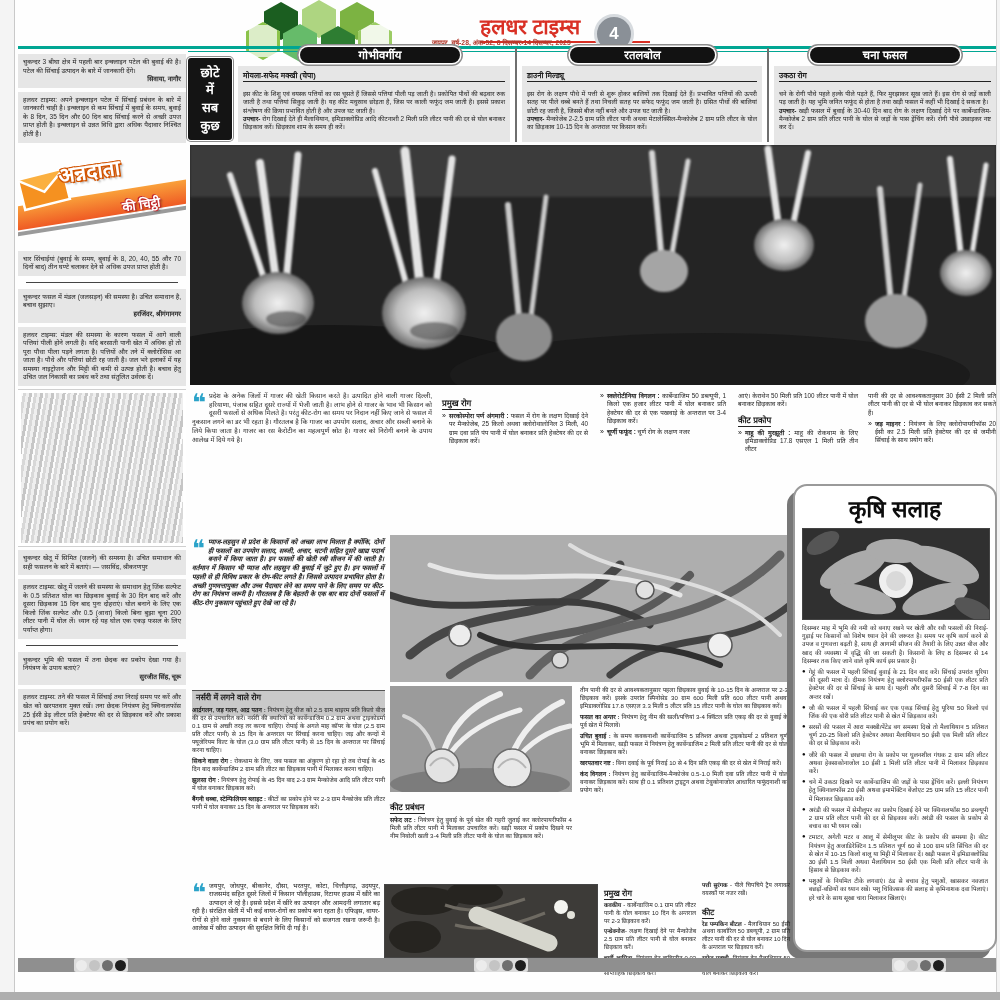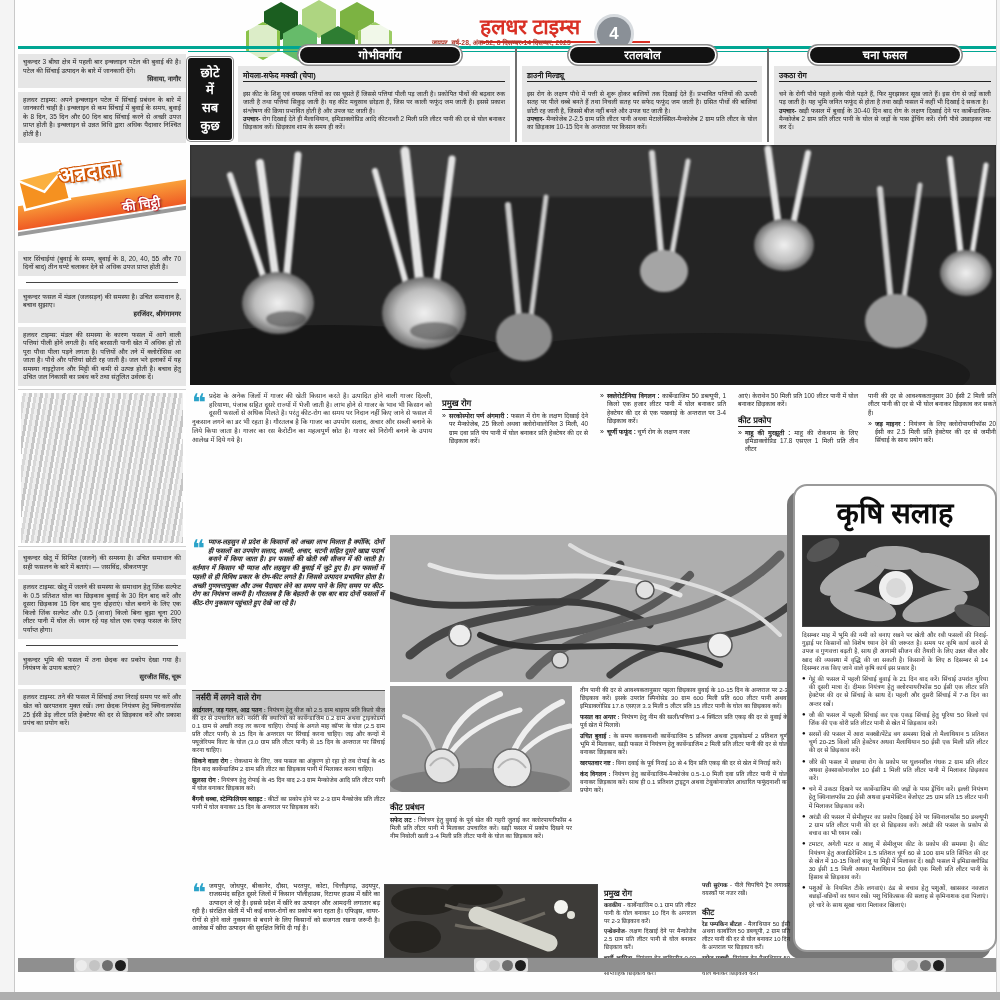--- a/index.html
+++ b/index.html
@@ -57,21 +57,21 @@
   .badge .stripe{position:absolute;left:-6px;top:44px;width:180px;height:24px;background:linear-gradient(#f9a03a,#ef5a24);transform:rotate(-9deg);}
   .badge .stripe2{position:absolute;left:-6px;top:70px;width:180px;height:4px;background:#9a9a9a;transform:rotate(-9deg);}
   .badge .env{position:absolute;left:0px;top:16px;transform:rotate(-14deg);}
   .badge .t1{position:absolute;left:40px;top:8px;transform:rotate(-8deg);font-size:21px;font-weight:900;color:#fff;
              text-shadow:1.5px 1.5px 0 #d35400,-1px -1px 0 #d35400,1px -1px 0 #d35400,-1px 1px 0 #d35400,3px 3px 2px rgba(0,0,0,.25);}
   .badge .t2{position:absolute;left:104px;top:46px;transform:rotate(-8deg);font-size:13px;font-weight:900;color:#fff;
              text-shadow:1px 1px 0 #c1272d,-1px -1px 0 #c1272d,2px 2px 2px rgba(0,0,0,.3);}
   
   .advice{left:793px;top:484px;width:204px;height:468px;background:#fff;border:2px solid #9a9a9a;border-radius:14px;
           box-shadow:-6px 7px 0 #777;padding:6px 7px;box-sizing:border-box;overflow:hidden;}
-  .advice h1{margin:0 0 4px 0;font-size:29px;font-weight:900;text-align:center;color:#0c0c0c;}
+  .advice h1{margin:0 0 4px 0;font-size:23px;font-weight:900;text-align:center;color:#0c0c0c;}
   .advice .gtxt{font-size:6.2px;}
   .adv-bullets{margin-top:3px;}
   .adv-bullets .bullet .bm{font-size:6px;}
   .nursery-bar{left:192px;top:690px;width:193px;height:26px;background:#c9c9c9;font-weight:bold;font-size:8px;line-height:13px;padding-left:4px;box-sizing:border-box;border-top:1px solid #555;}
 </style>
 </head>
 <body>
 
 <div id="page">
 

